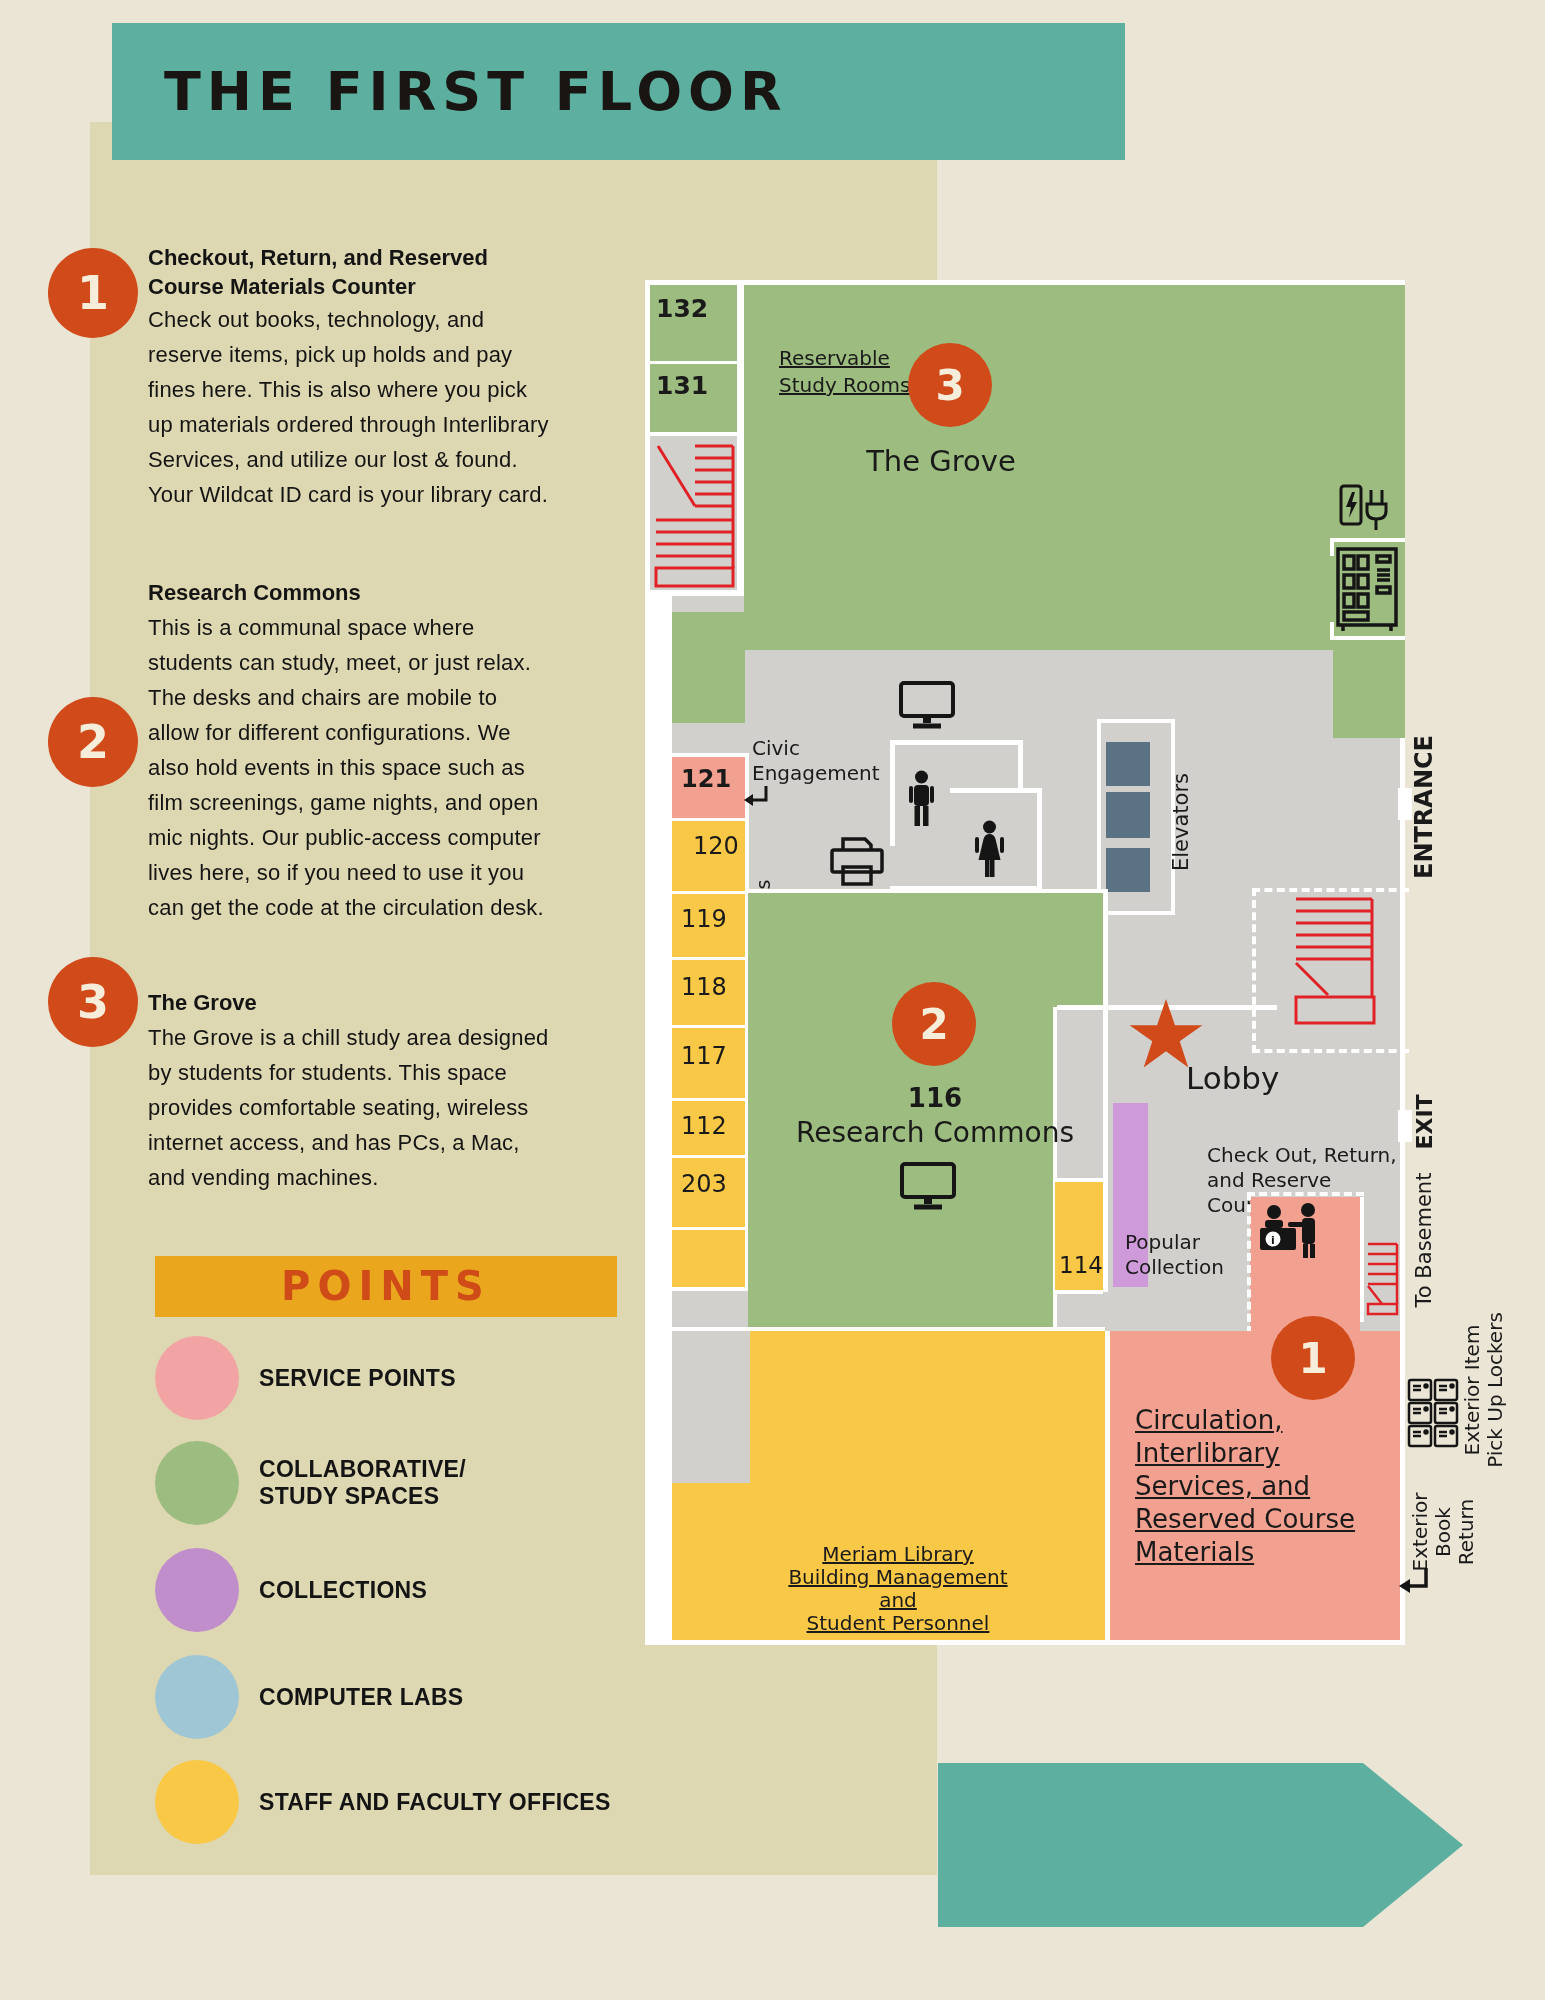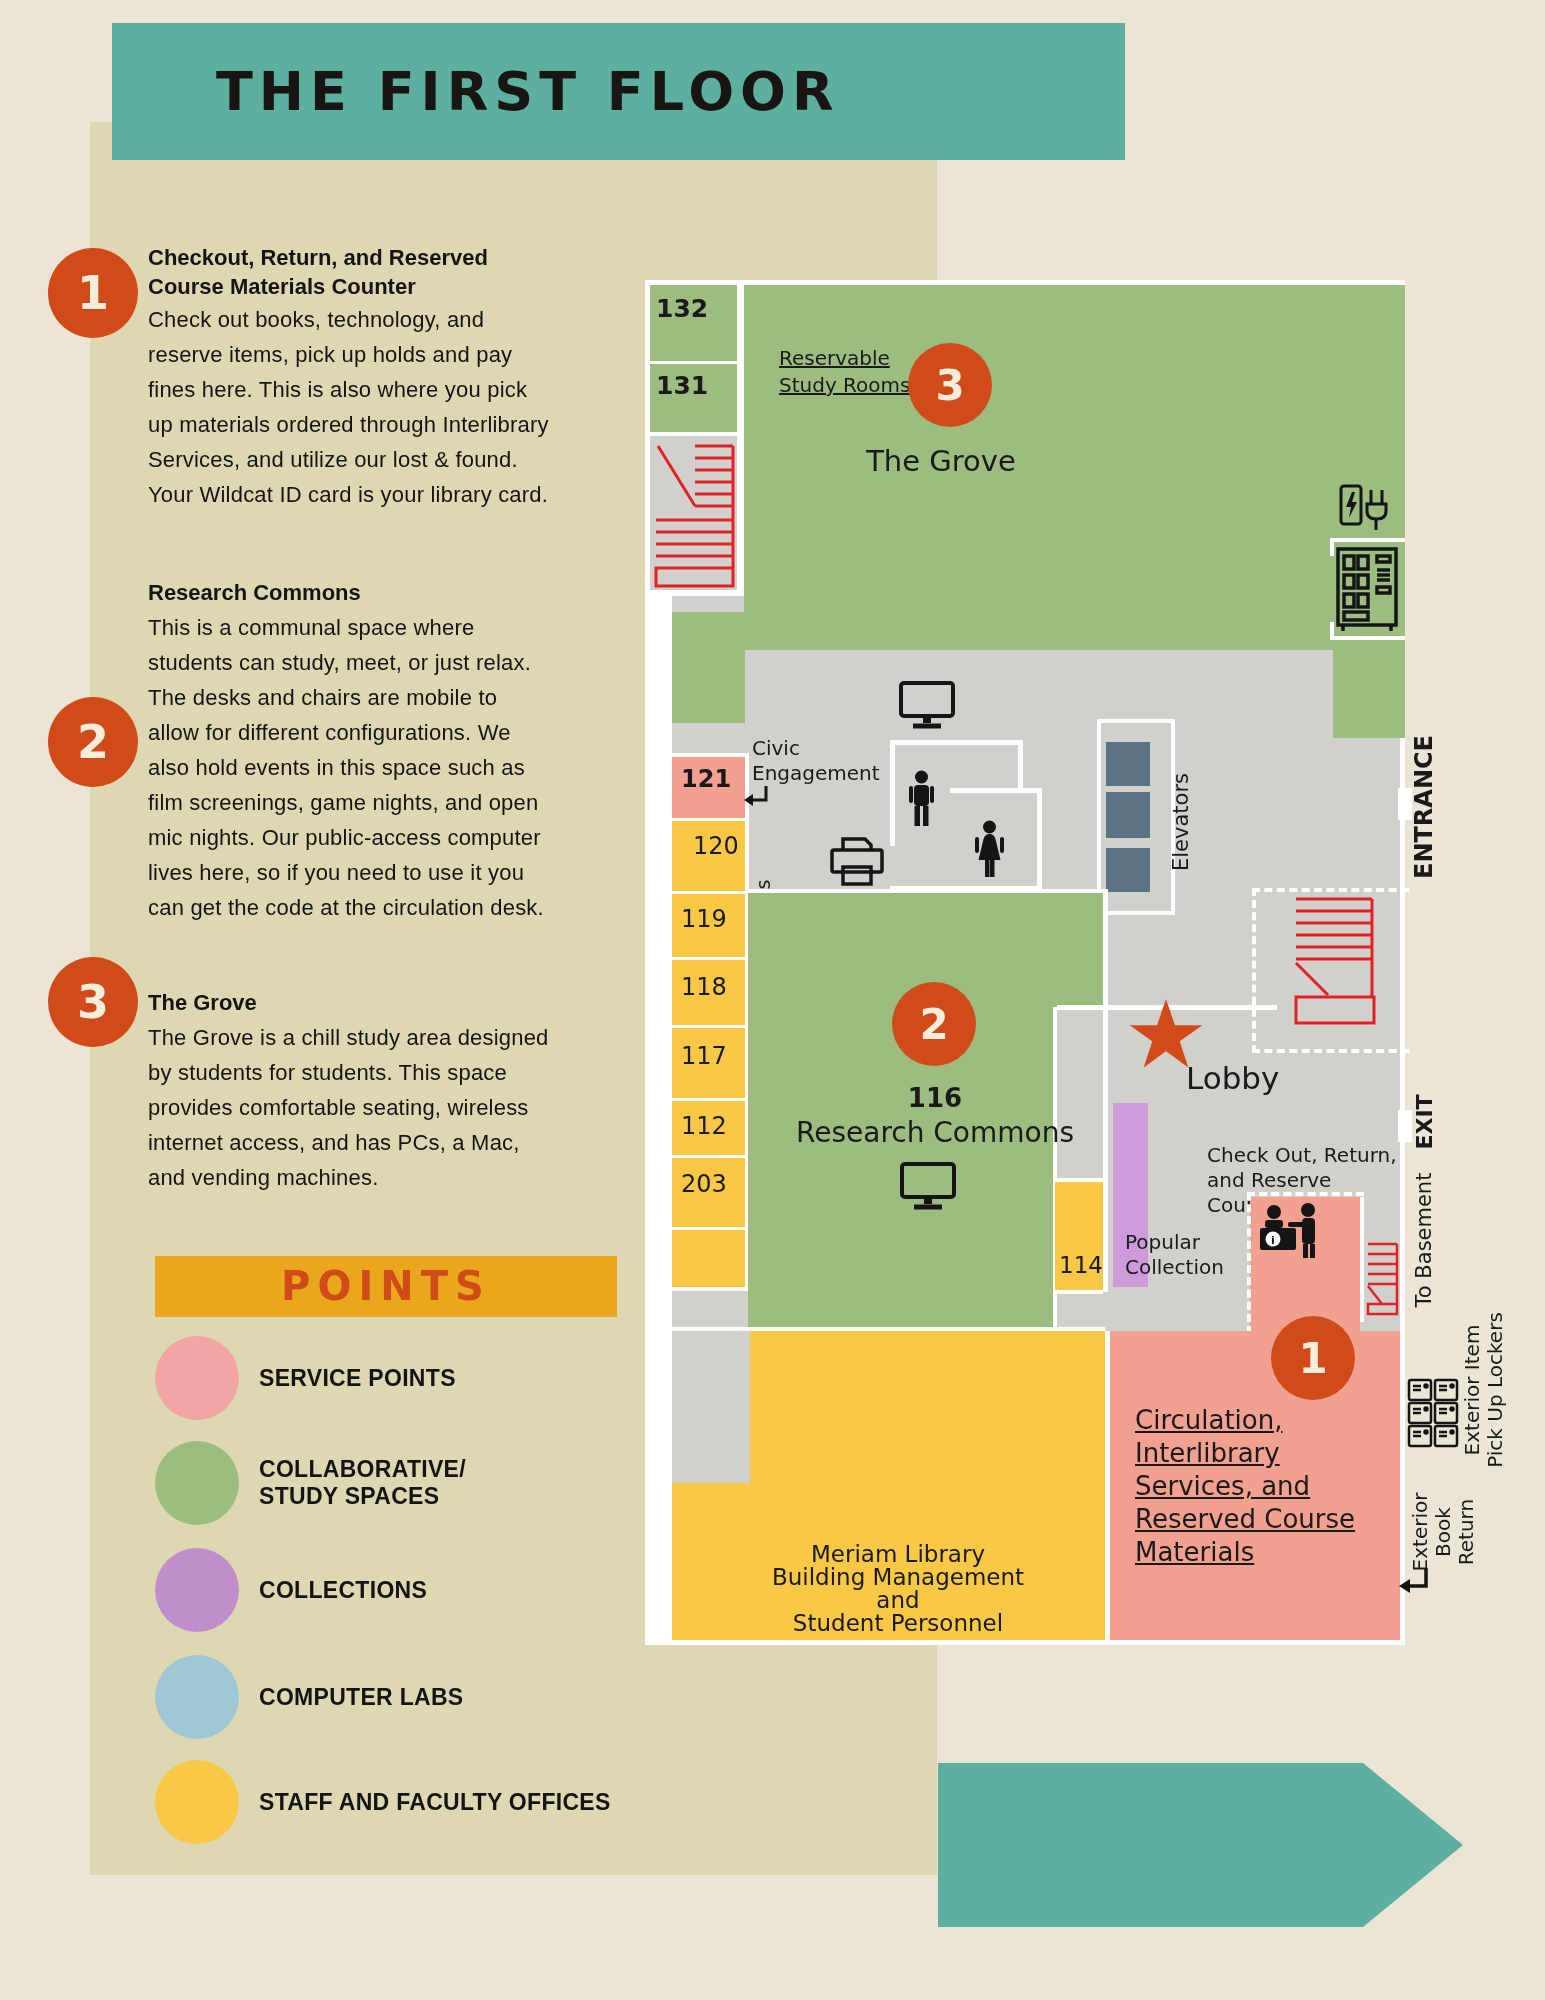--- a/index.html
+++ b/index.html
@@ -16,21 +16,21 @@
   .leg-dot{width:84px;height:84px;border-radius:50%;flex:0 0 84px;}
   .leg-lab{font-size:23px;font-weight:bold;line-height:27px;letter-spacing:.3px;}
   .dash{position:absolute;border:0 solid transparent;}
   svg{position:absolute;overflow:visible;}
 </style>
 </head>
 <body>
 
 <div class="abs" style="left:90px;top:122px;width:847px;height:1753px;background:#ded8b2;"></div>
 <div class="abs" style="left:112px;top:23px;width:1013px;height:137px;background:#5daf9f;">
-  <div style="padding-left:104px;line-height:137px;font-family:'DejaVu Sans',sans-serif;font-weight:800;font-size:54px;letter-spacing:6px;color:#181512;">THE FIRST FLOOR</div>
+  <div style="padding-left:52px;line-height:137px;font-family:'DejaVu Sans',sans-serif;font-weight:800;font-size:54px;letter-spacing:6px;color:#181512;">THE FIRST FLOOR</div>
 </div>
 
 <div class="bd" style="left:48px;top:248px;width:90px;height:90px;font-size:46px;">
     <span>1</span>
   </div>
 <div class="note-h" style="left:148px;top:243px;">Checkout, Return, and Reserved Course Materials Counter</div>
 <div class="note-b" style="left:148px;top:302px;">Check out books, technology, and reserve items, pick up holds and pay fines here. This is also where you pick up materials ordered through Interlibrary Services, and utilize our lost &amp; found. Your Wildcat ID card is your library card.</div>
 
 <div class="bd" style="left:48px;top:697px;width:90px;height:90px;font-size:46px;">
     <span>2</span>
@@ -320,21 +320,21 @@
     <line x1="4" y1="46" x2="18" y2="64"></line>
     <rect x="4" y="64" width="29" height="10"></rect>
     <line x1="33" y1="4" x2="33" y2="64"></line>
   </g>
 </svg>
 
 <div class="room" style="left:672px;top:1331px;width:433px;height:309px;background:#f9c846;"></div>
 <div class="wall" style="left:1105px;top:1331px;width:5px;height:309px;"></div>
 <div class="room" style="left:1110px;top:1331px;width:290px;height:309px;background:#f2a08f;"></div>
 <div class="room" style="left:672px;top:1331px;width:78px;height:152px;background:#d2d0cd;"></div>
-<div class="ml" style="left:768px;top:1543px;width:260px;text-align:center;font-size:23px;line-height:23px;">
+<div class="ml" style="left:768px;top:1543px;width:260px;text-align:center;font-size:20px;line-height:23px;text-decoration:underline;">
     <div>Meriam Library</div>
     <div>Building Management and</div>
     <div>Student Personnel</div>
   </div>
 <div class="bd" style="left:1271px;top:1316px;width:84px;height:84px;font-size:42px;">
     <span>1</span>
   </div>
 <div class="ml" style="left:1135px;top:1404px;width:225px;text-align:left;font-size:26px;line-height:33px;text-decoration:underline;">
     <div>Circulation,</div>
     <div>Interlibrary</div>

